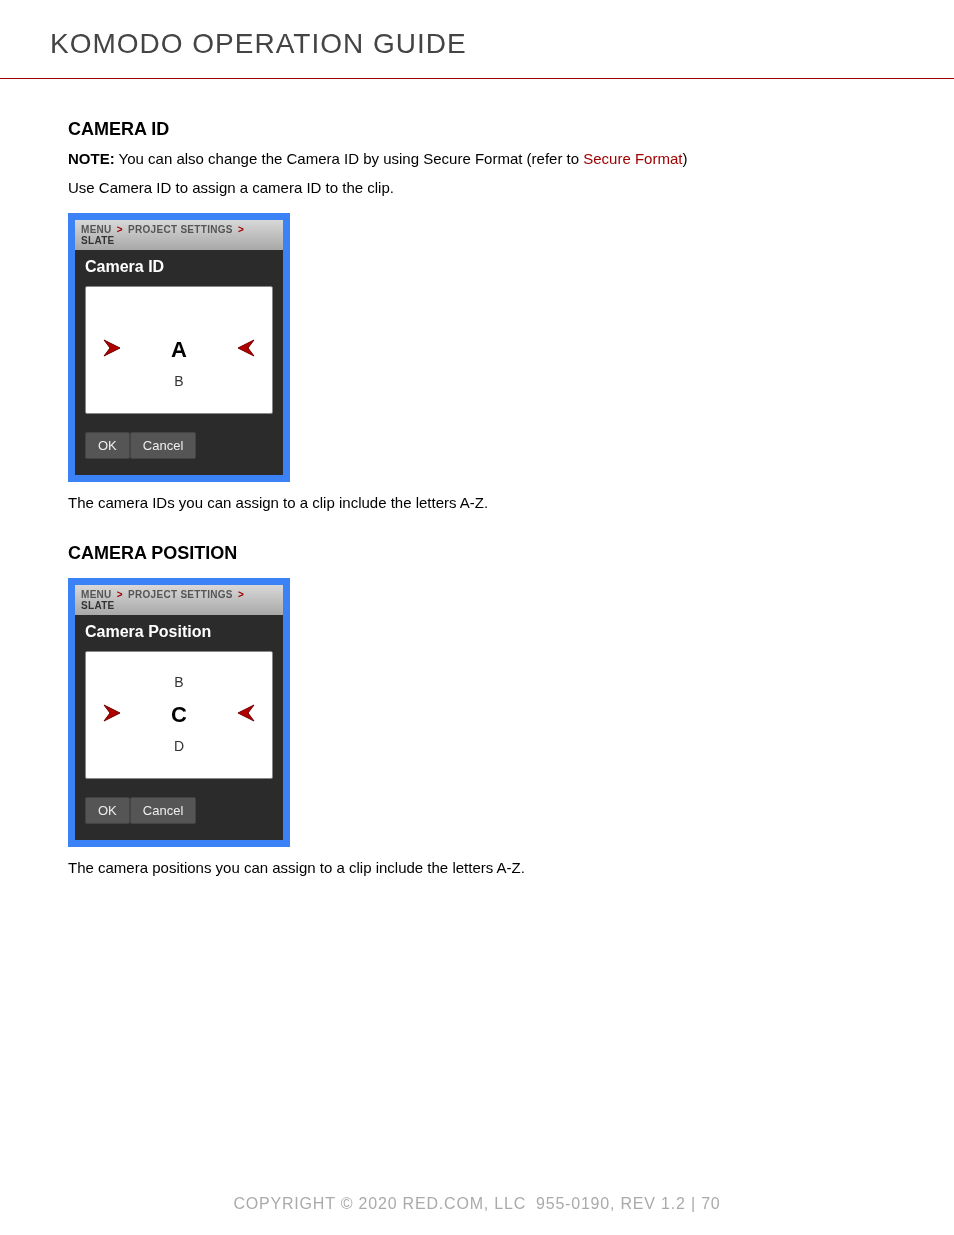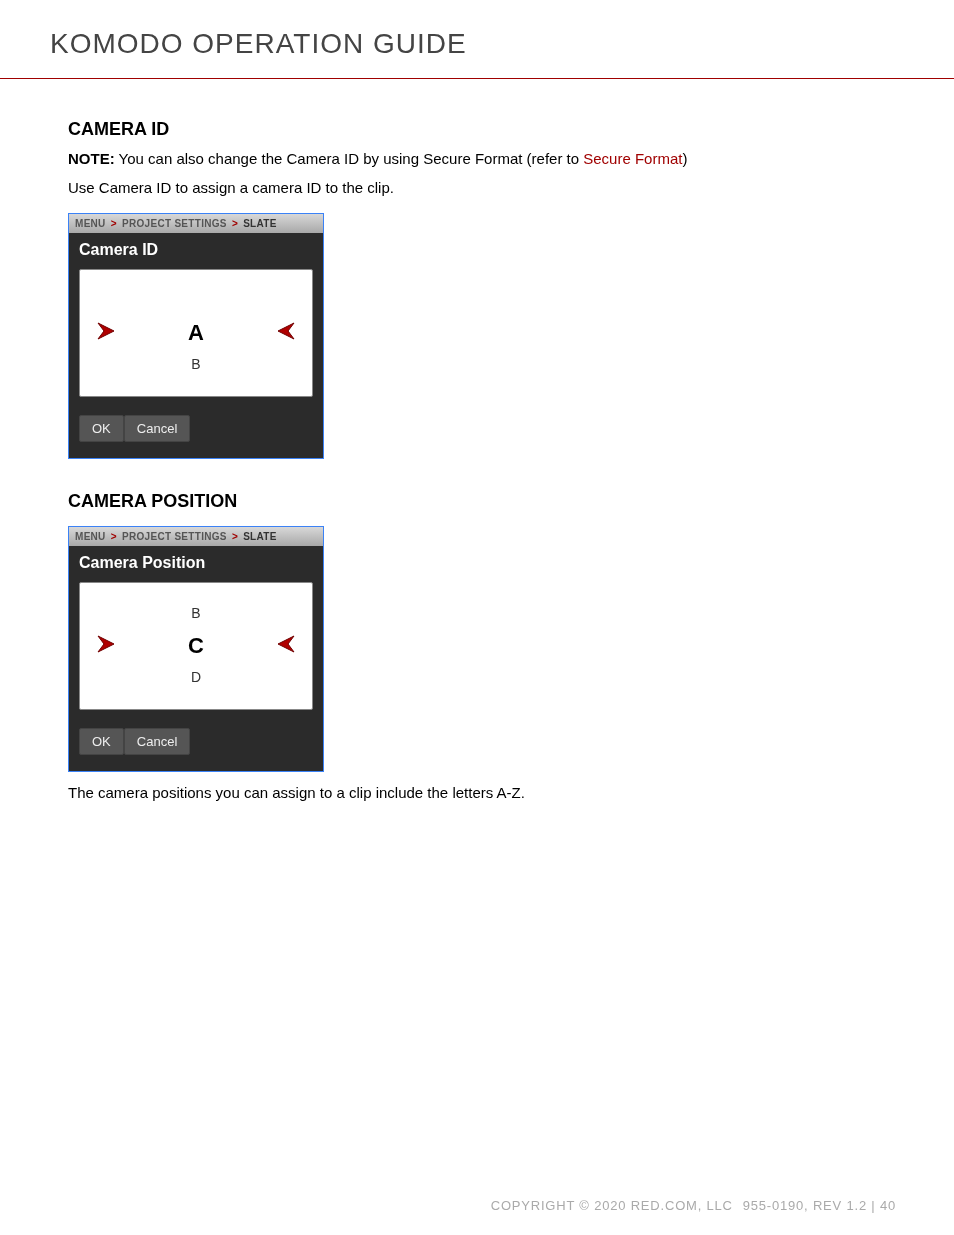--- a/index.html
+++ b/index.html
@@ -35,23 +35,23 @@
     margin-bottom: 8px;
   }
   .body-text {
     font-size: 15px;
     line-height: 1.5;
     margin-bottom: 6px;
   }
   .note-label { font-weight: bold; }
   .link-red { color: #a00000; }
   .ui-panel {
-    width: 256px;
+    width: 222px;
     background: #2b2b2b;
-    border: 1px solid #3b82f6;
+    border: 7px solid #3b82f6;
     margin: 14px 0 10px 0;
   }
   .ui-breadcrumb {
     background: linear-gradient(#d8d8d8, #a8a8a8);
     font-size: 10px;
     font-weight: bold;
     color: #555;
     padding: 4px 6px;
     letter-spacing: 0.3px;
   }
@@ -111,22 +111,22 @@
     border: 1px solid #444;
     border-radius: 2px;
   }
   .footer {
     position: absolute;
     bottom: 22px;
     left: 0;
     right: 0;
     padding: 0 58px;
     display: flex;
-    justify-content: flex-end;
-    font-size: 13px;
+    justify-content: center;
+    font-size: 16px;
     color: #aaa;
     letter-spacing: 0.8px;
     gap: 10px;
   }
   .section-gap { height: 22px; }
 </style>
 </head>
 <body>
 
 <div class="page-header">
@@ -167,20 +167,21 @@
             <path d="M20 4 L4 12 L20 20 L14 12 Z" fill="#b00000" stroke="#700000" stroke-width="1"></path>
           </svg>
       </div>
     </div>
     <div class="ui-buttons">
       <div class="ui-btn">OK</div>
       <div class="ui-btn">Cancel</div>
     </div>
   </div>
 
+  <div class="body-text">The camera IDs you can assign to a clip include the letters A-Z.</div>
 
   <div class="section-gap"></div>
 
   <div class="section-heading">CAMERA POSITION</div>
 
   <div class="ui-panel">
     <div class="ui-breadcrumb">
       <span>MENU</span>
       <span class="sep">&gt;</span>
       <span>PROJECT SETTINGS</span>
@@ -210,14 +211,14 @@
       <div class="ui-btn">Cancel</div>
     </div>
   </div>
 
   <div class="body-text">The camera positions you can assign to a clip include the letters A-Z.</div>
 
 </div>
 
 <div class="footer">
   <span>COPYRIGHT © 2020 RED.COM, LLC</span>
-  <span>955-0190, REV 1.2  |  40</span>
+  <span>955-0190, REV 1.2  |  70</span>
 </div>
 
 </body></html>

